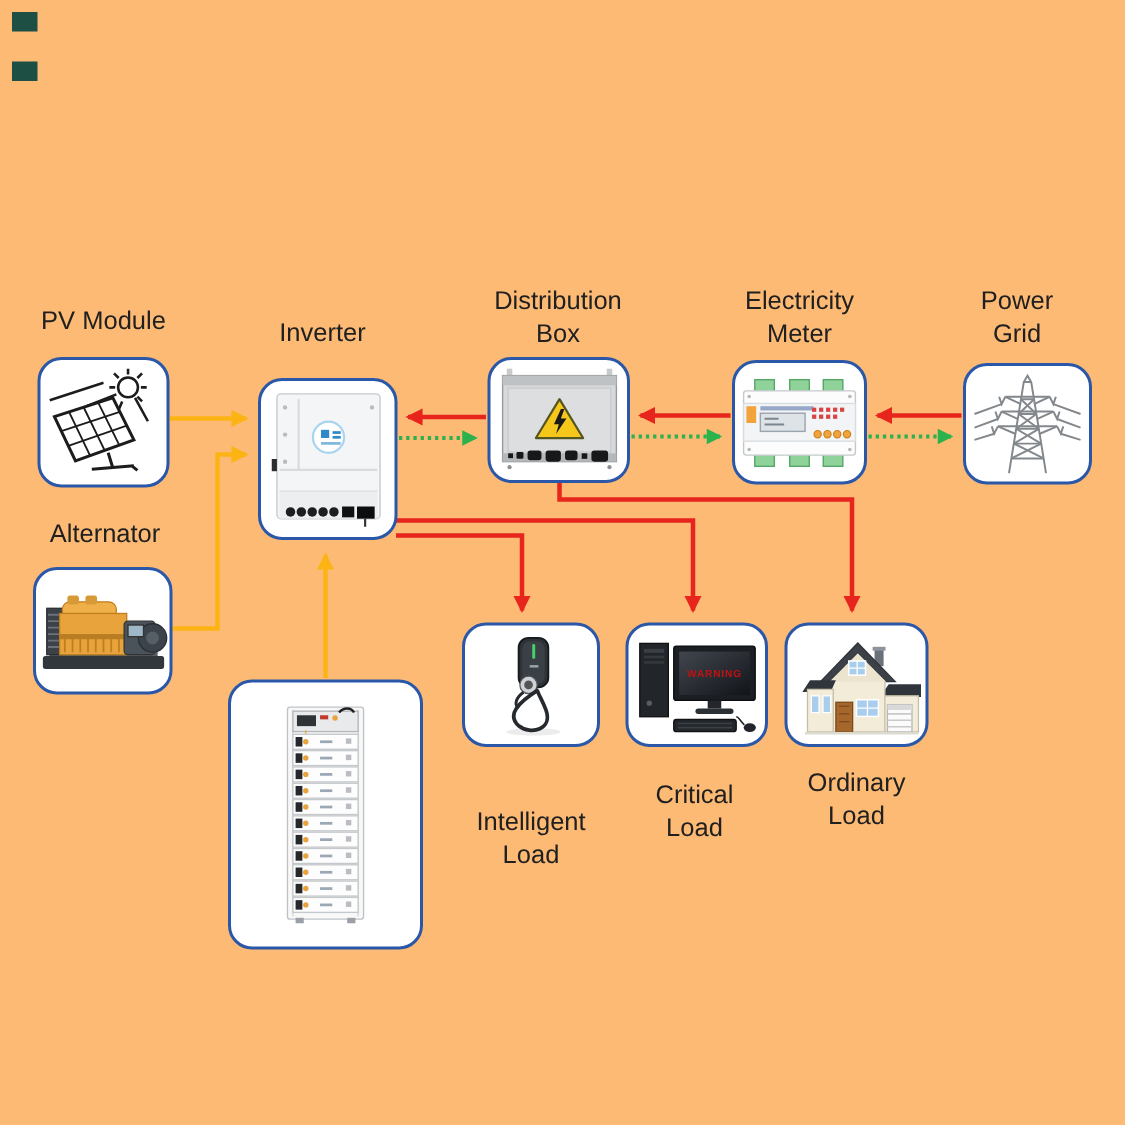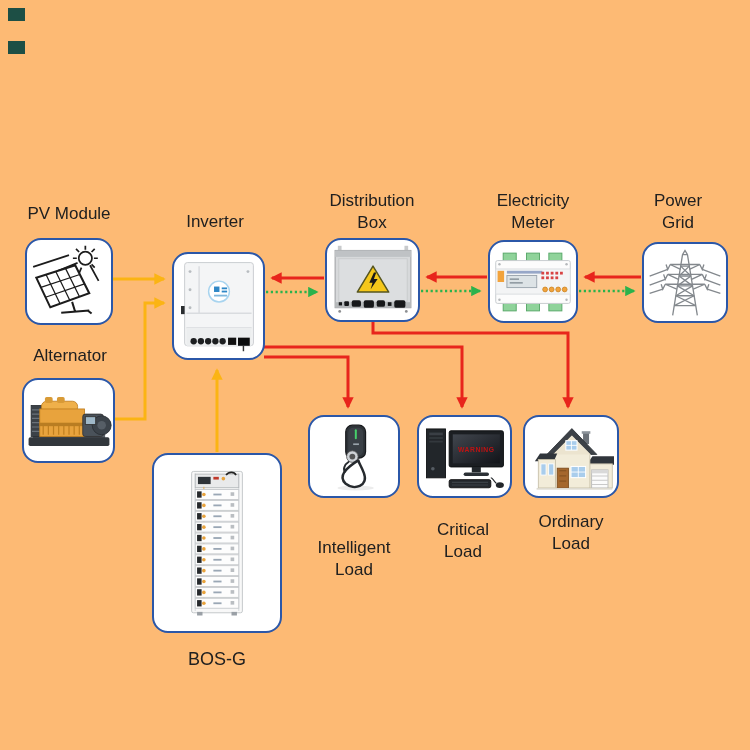--- a/index.html
+++ b/index.html
@@ -64,21 +64,20 @@
   <div class="lbl" style="left:312px;top:190px;width:120px">Distribution
 Box</div>
   <div class="lbl" style="left:618px;top:190px;width:120px">Power
 Grid</div>
   <div class="lbl" style="left:294px;top:537px;width:120px">Intelligent
 Load</div>
   <div class="lbl" style="left:403px;top:519px;width:120px">Critical
 Load</div>
   <div class="lbl" style="left:511px;top:511px;width:120px">Ordinary
 Load</div>
-  <div class="lbl big" style="left:157px;top:648px;width:120px">BOS-G</div>
 
   <div class="node" style="left:25px;top:238px;width:88px;height:87px">
     <svg class="icon" width="78" height="74" viewBox="0 0 100 95">
       <g stroke="#1c1c1c" stroke-width="2.2" fill="none">
         <circle cx="71" cy="17" r="8.5"></circle>
         <path d="M71,6 V1 M79,9 l4,-4 M82,17 h5 M79,25 l4,4 M63,9 l-4,-4 M60,17 h-5"></path>
         <path d="M4,28 L50,13"></path>
         <path d="M61,23 L36,33 M66,29 L58,48 M77,26 L88,46"></path>
       </g>
       <g stroke="#1c1c1c" stroke-width="2.6" fill="#fff">

